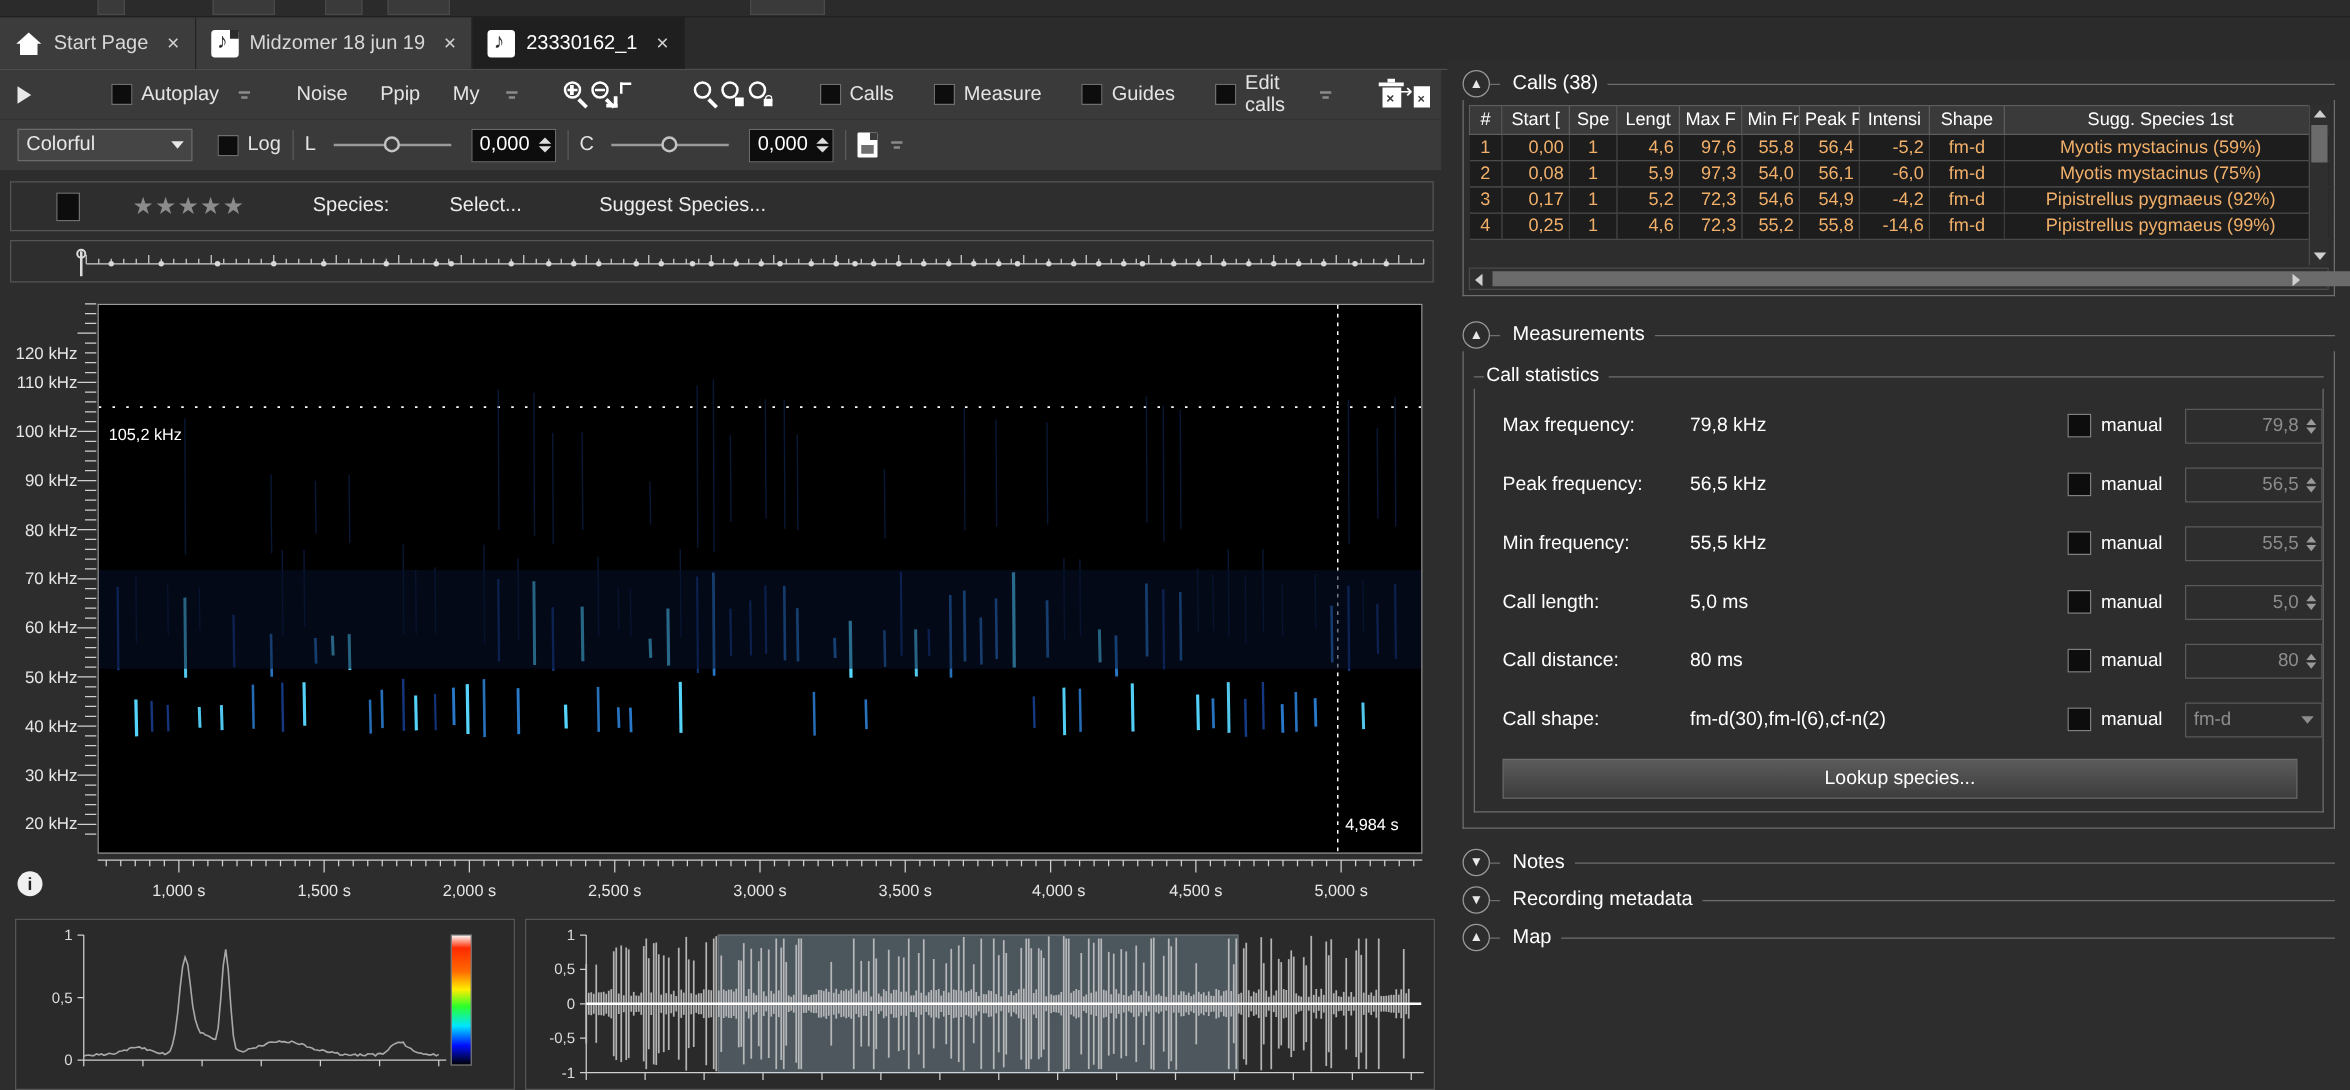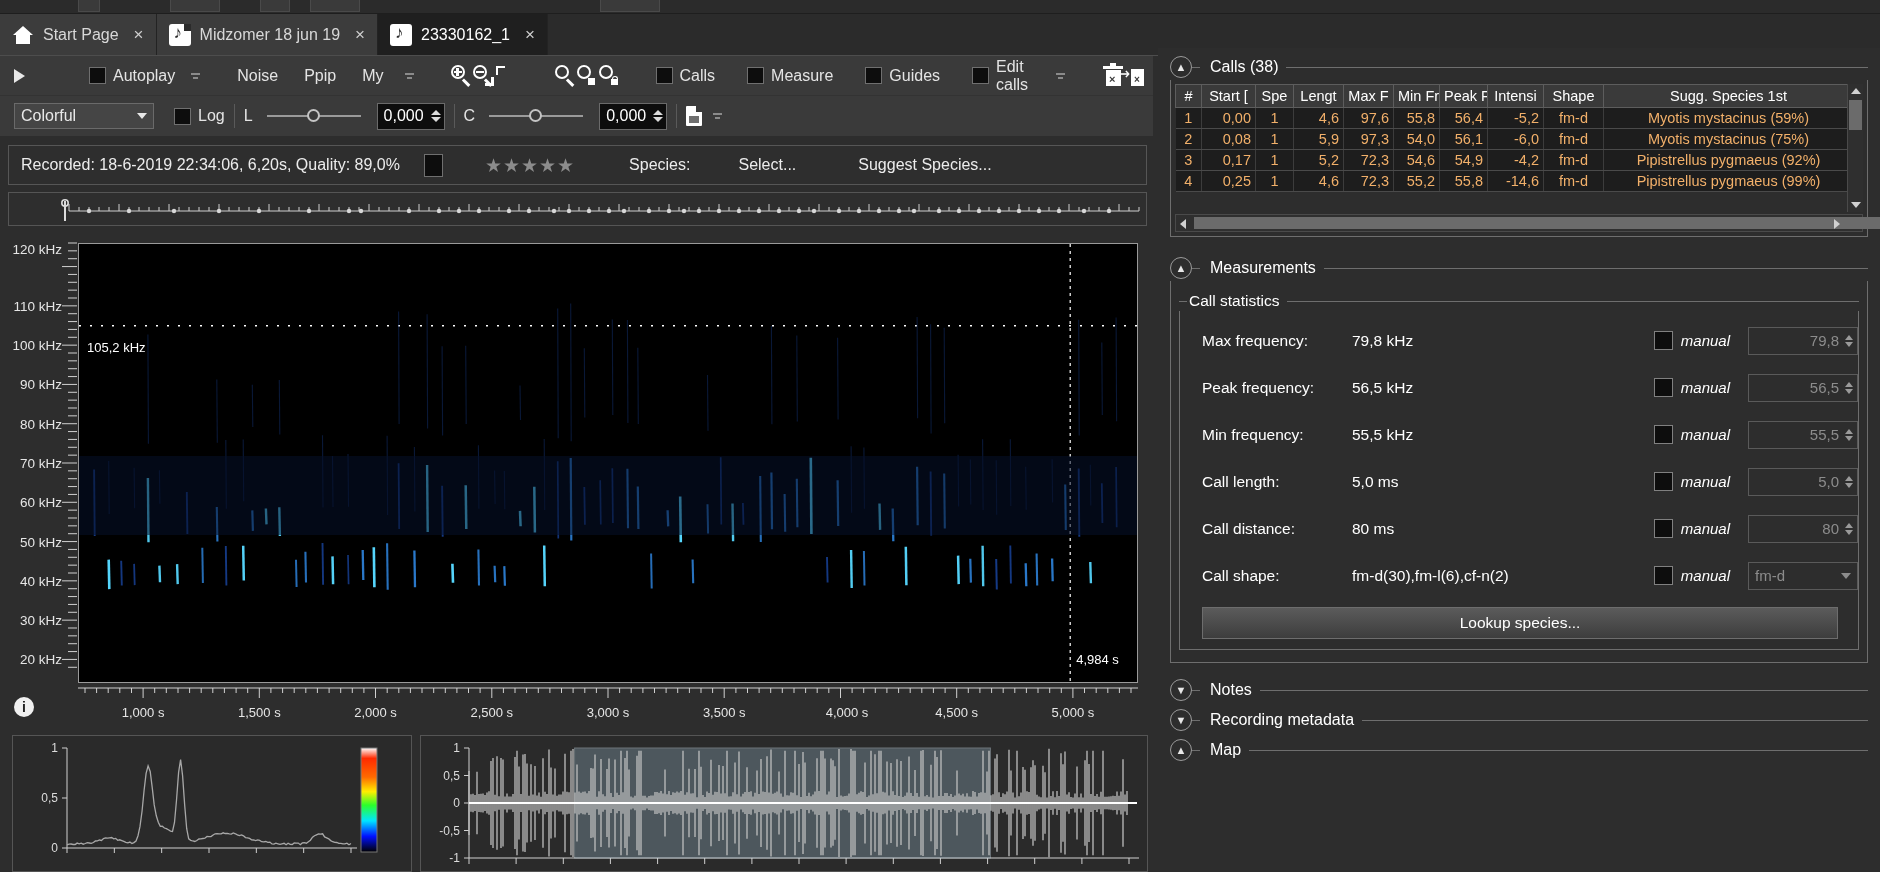--- a/index.html
+++ b/index.html
@@ -262,21 +262,21 @@
   .hscroll .ar { position: absolute; top: 4px; width:0;height:0;border-top:5px solid transparent;border-bottom:5px solid transparent; }
   .hscroll .ar.lf { left: 4px; border-right: 6px solid #d0d0d0; }
   .hscroll .ar.rt { right: 22px; border-left: 6px solid #d0d0d0; }
 
   .statrow {
     display: flex; align-items: center; height: 47px; padding-left: 22px;
   }
   .stat-label { width: 150px; font-size: 15.5px; color: #ffffff; }
   .stat-value { flex: 1; font-size: 15.5px; color: #ffffff; }
   .manual-wrap { display: flex; align-items: center; gap: 8px; margin-right: 18px; }
-  .manual-lbl { font-size: 15px; color: #ffffff; font-style: italic; }
+  .manual-lbl { font-size: 15px; color: #ffffff; }
   .chk-lg { width: 19px; height: 19px; background: #0d0d0d; border: 1px solid #808080; }
   .num-dis {
     width: 110px; height: 28px; background: #2d2d2d; border: 1px solid #5a5a5a;
     display: flex; align-items: center; justify-content: flex-end; padding-right: 4px;
     color: #8c8c8c; font-size: 15px; gap: 6px;
   }
   .num-dis .arrows { display: flex; flex-direction: column; gap: 2px; }
   .num-dis .arrows i { width:0;height:0;border-left:4px solid transparent;border-right:4px solid transparent; }
   .num-dis .arrows .u { border-bottom: 5px solid #9a9a9a; }
   .num-dis .arrows .d { border-top: 5px solid #9a9a9a; }
@@ -467,21 +467,20 @@
         <span class="p"></span>
         <span class="m"></span>
       </div>
     <div class="dropper" style="margin-left:6px">
         <i></i>
         <i></i>
       </div>
   </div>
 
   <div class="recbar">
-    <span class="rtxt">Recorded: 18-6-2019 22:34:06, 6,20s, Quality: 89,0%</span>
     <span class="chk" style="margin-left:24px;width:19px;height:23px;flex:0 0 19px"></span>
     <span class="stars" style="margin-left:42px">★★★★★</span>
     <span class="lbl" style="margin-left:54px">Species:</span>
     <span class="lnk" style="margin-left:48px">Select...</span>
     <span class="lnk" style="margin-left:62px">Suggest Species...</span>
   </div>
 
   <div class="ruler">
     <svg width="1137" height="32" viewBox="0 0 1137 32">
       <g stroke="#cfcfcf" stroke-width="1">
@@ -642,21 +641,21 @@
           <circle cx="1075" cy="18" r="2.2" fill="#d8d8d8"></circle>
           <circle cx="1100" cy="18" r="2.2" fill="#d8d8d8"></circle>
         </g>
       <path d="M56 8 L56 28" stroke="#dcdcdc" stroke-width="2"></path>
       <circle cx="56" cy="10" r="3.2" fill="none" stroke="#dcdcdc" stroke-width="1.6"></circle>
     </svg>
   </div>
 
   <div class="specwrap">
     <div class="spec-yaxis" id="specY">
-        <div class="spec-ylabel" style="top:14px">120 kHz</div>
+        <div class="spec-ylabel" style="top:48px">120 kHz</div>
         <div class="spec-ylabel" style="top:70.85714285714289px">110 kHz</div>
         <div class="spec-ylabel" style="top:110.14285714285711px">100 kHz</div>
         <div class="spec-ylabel" style="top:149.4285714285714px">90 kHz</div>
         <div class="spec-ylabel" style="top:188.71428571428572px">80 kHz</div>
         <div class="spec-ylabel" style="top:228px">70 kHz</div>
         <div class="spec-ylabel" style="top:267.28571428571433px">60 kHz</div>
         <div class="spec-ylabel" style="top:306.57142857142856px">50 kHz</div>
         <div class="spec-ylabel" style="top:345.85714285714283px">40 kHz</div>
         <div class="spec-ylabel" style="top:385.14285714285717px">30 kHz</div>
         <div class="spec-ylabel" style="top:424.42857142857144px">20 kHz</div>

